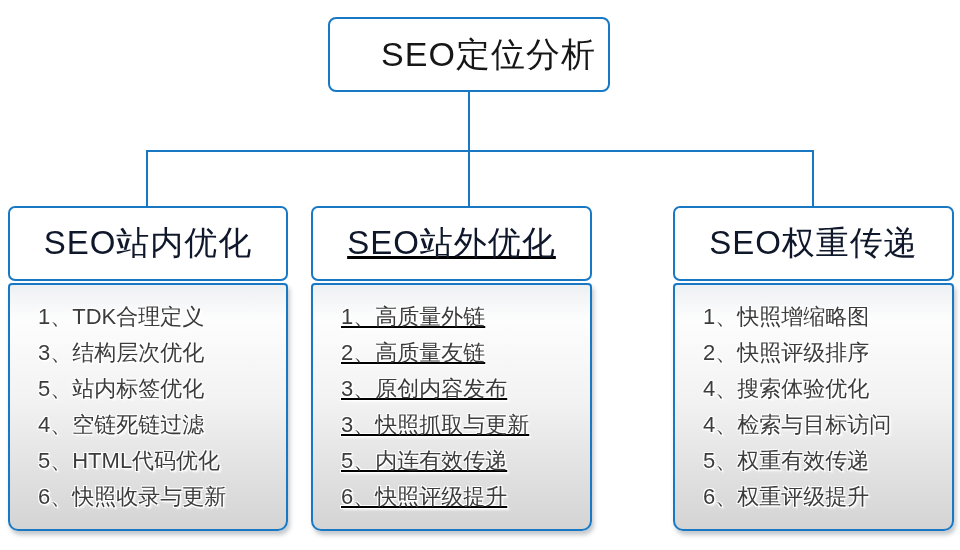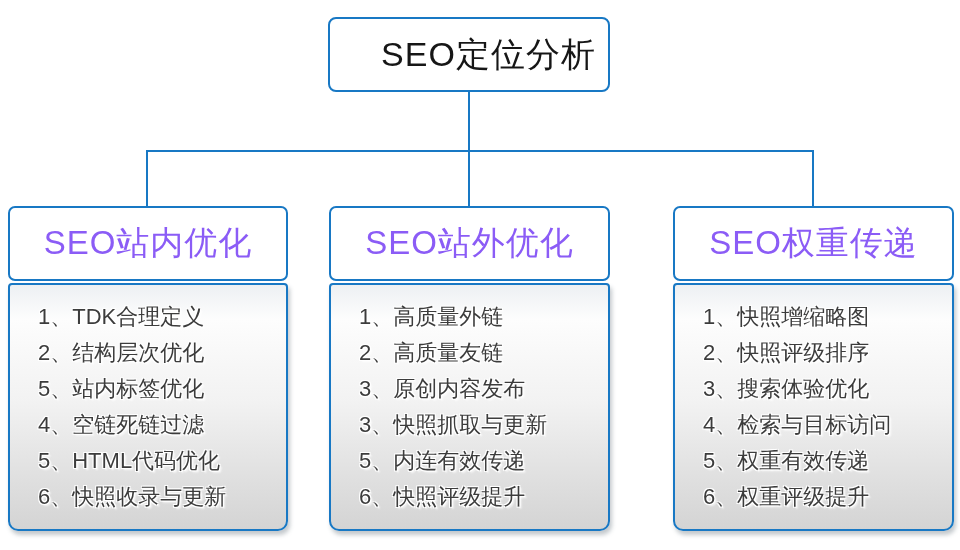--- a/index.html
+++ b/index.html
@@ -45,35 +45,35 @@
     font-size: 34px;
     letter-spacing: 1px;
     padding-left: 39px;
   }
   .column {
     position: absolute;
     top: 206px;
     width: 281px;
   }
   .col-1 { left: 8px;   width: 280px; }
-  .col-2 { left: 329px; }
+  .col-2 { left: 311px; text-decoration: underline; }
   .col-3 { left: 673px; }
   .col-header {
     position: relative;
     box-sizing: border-box;
     border: 2px solid var(--accent, #1878c4);
     background: #ffffff;
     border-radius: 7px;
     height: 75px;
     display: flex;
     align-items: center;
     justify-content: center;
     font-size: 33px;
     letter-spacing: 1px;
-    color: #8b5cf6;
+    color: #0f172a;
   }
   .col-list {
     position: relative;
     box-sizing: border-box;
     margin: 2px 0 1px 0;
     padding: 14px 10px 12px 28px;
     list-style: none;
     height: 248px;
     border: 2px solid var(--accent, #1878c4);
     border-radius: 4px 4px 10px 10px;
@@ -104,21 +104,21 @@
   <div class="node root-node">
     <span>SEO定位分析</span>
   </div>
 
   <div class="column col-1">
     <div class="col-header">
       <span>SEO站内优化</span>
     </div>
     <ul class="col-list">
       <li>1、TDK合理定义</li>
-      <li>2、结构层次优化</li>
+      <li>3、结构层次优化</li>
       <li>5、站内标签优化</li>
       <li>4、空链死链过滤</li>
       <li>5、HTML代码优化</li>
       <li>6、快照收录与更新</li>
     </ul>
   </div>
 
   <div class="column col-2">
     <div class="col-header">
       <span>SEO站外优化</span>
@@ -133,20 +133,20 @@
     </ul>
   </div>
 
   <div class="column col-3">
     <div class="col-header">
       <span>SEO权重传递</span>
     </div>
     <ul class="col-list">
       <li>1、快照增缩略图</li>
       <li>2、快照评级排序</li>
-      <li>3、搜索体验优化</li>
+      <li>4、搜索体验优化</li>
       <li>4、检索与目标访问</li>
       <li>5、权重有效传递</li>
       <li>6、权重评级提升</li>
     </ul>
   </div>
 
 </div>
 
 </body></html>

